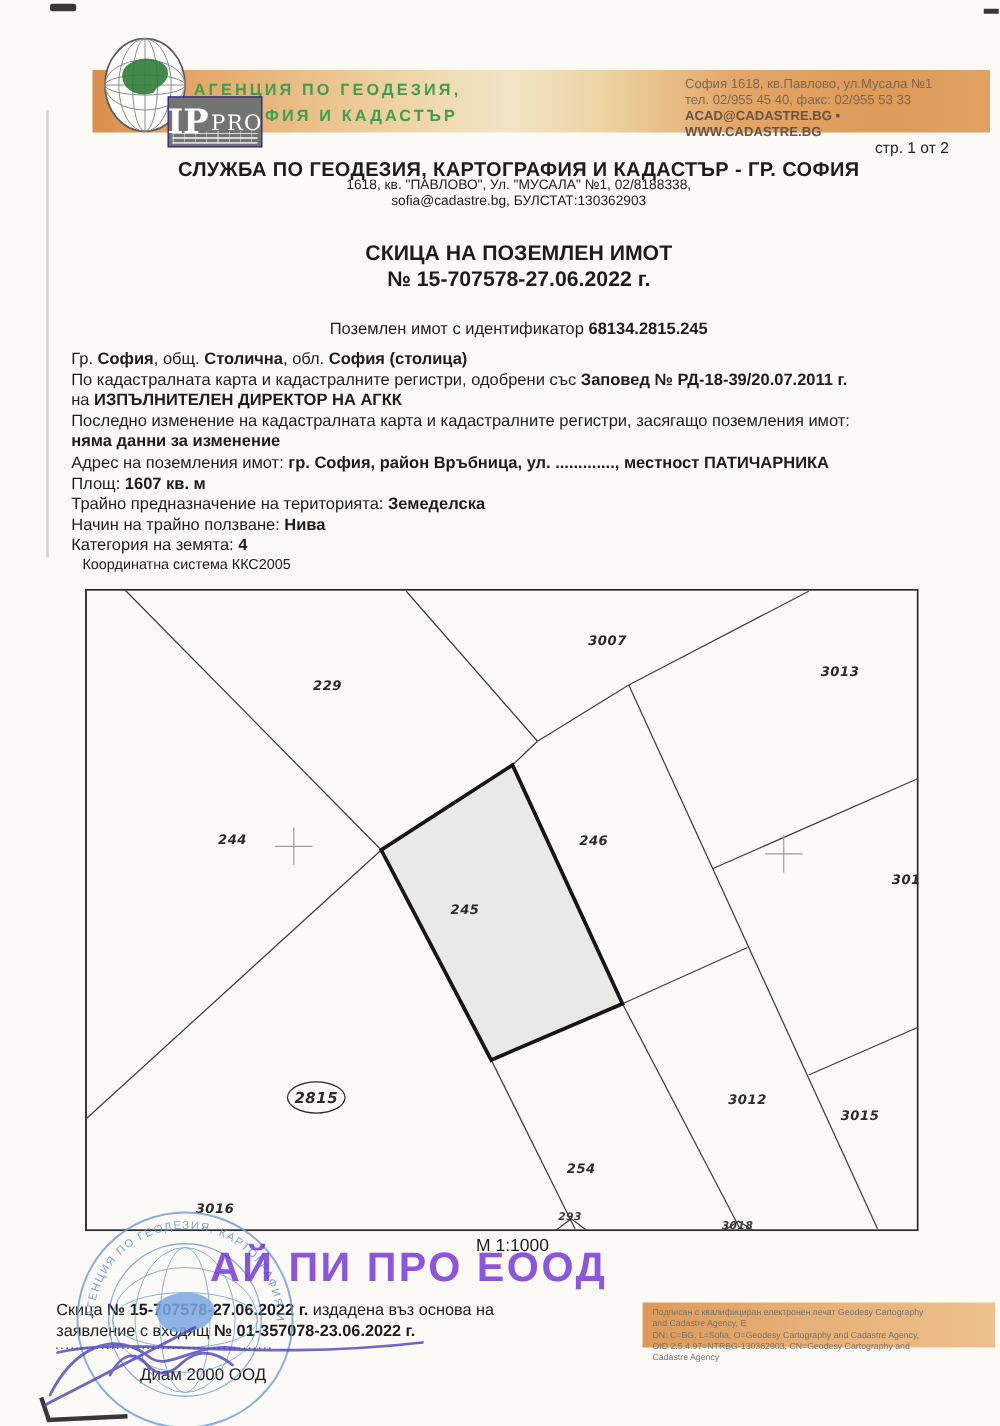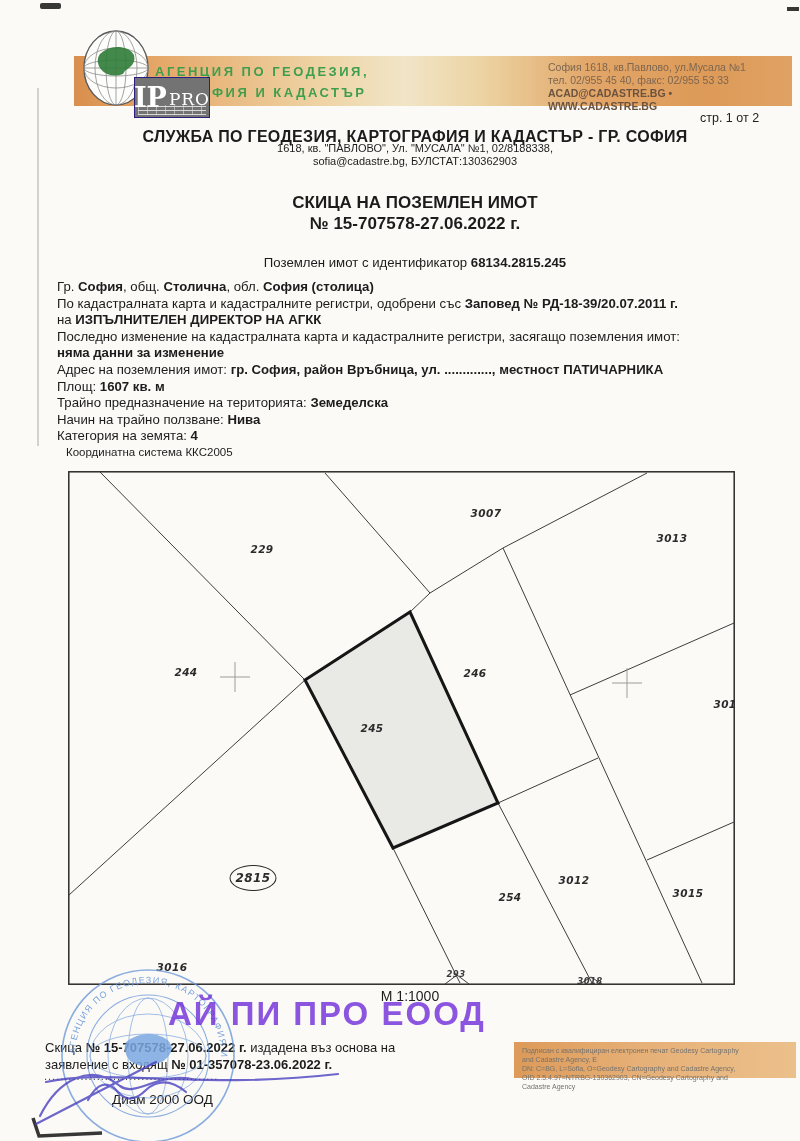--- a/index.html
+++ b/index.html
@@ -149,23 +149,23 @@
     </svg>
     <div style="position:absolute;left:0;top:0;width:667px;height:514px;">
         <div class="plabel" style="left: 194px; top: 78px;">229</div>
         <div class="plabel" style="left: 418px; top: 42px;">3007</div>
         <div class="plabel" style="left: 604px; top: 67px;">3013</div>
         <div class="plabel" style="left: 118px; top: 201px;">244</div>
         <div class="plabel" style="left: 407px; top: 202px;">246</div>
         <div class="plabel" style="left: 657px; top: 233px;">301</div>
         <div class="plabel" style="left: 304px; top: 257px;">245</div>
         <div class="plabel circled" style="left: 185px; top: 407px;">2815</div>
-        <div class="plabel" style="left: 506px; top: 409px;">3012</div>
+        <div class="plabel" style="left: 530px; top: 409px;">3012</div>
         <div class="plabel" style="left: 620px; top: 422px;">3015</div>
-        <div class="plabel" style="left: 397px; top: 426px; margin-left: 45px;">254</div>
+        <div class="plabel" style="left: 397px; top: 464px;">254</div>
         <div class="plabel" style="left: 104px; top: 496px;">3016</div>
         <div class="plabel small" style="left: 388px; top: 503px;">293</div>
         <div class="plabel small" style="left: 522px; top: 510px;">3018</div>
       </div>
   </div>
 
   <div class="abs scale">М 1:1000</div>
 
   <div class="abs band2"></div>
 

